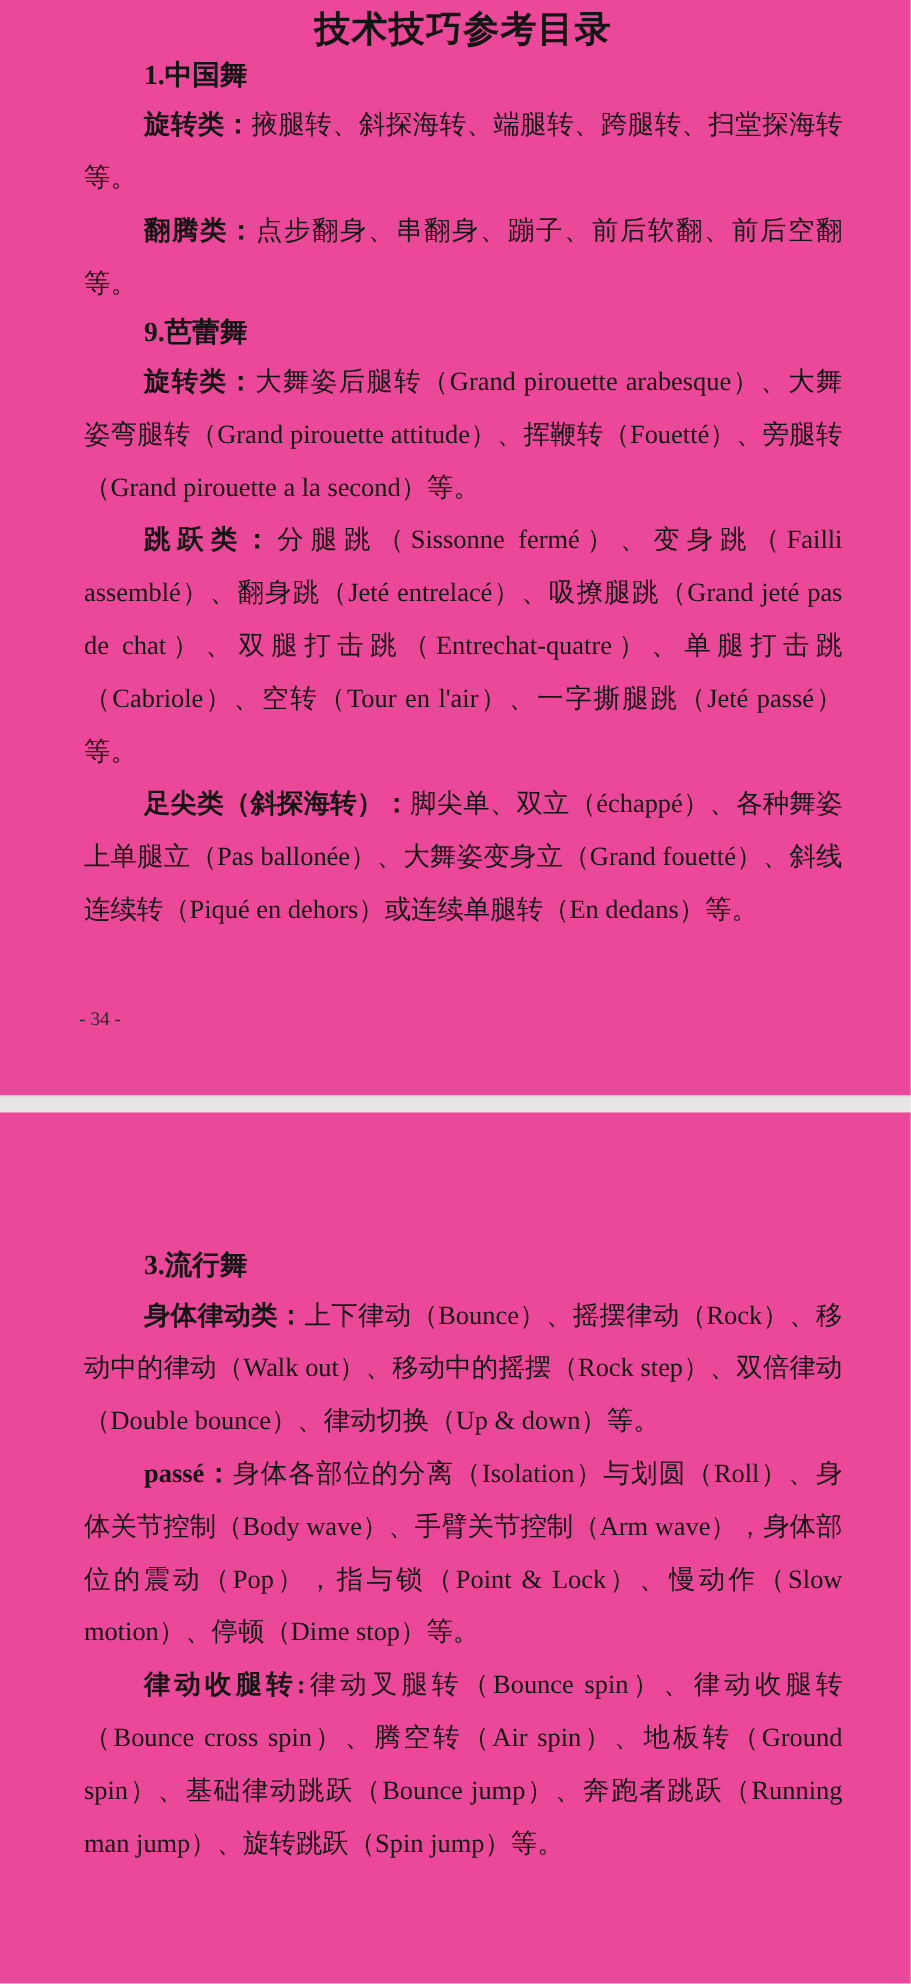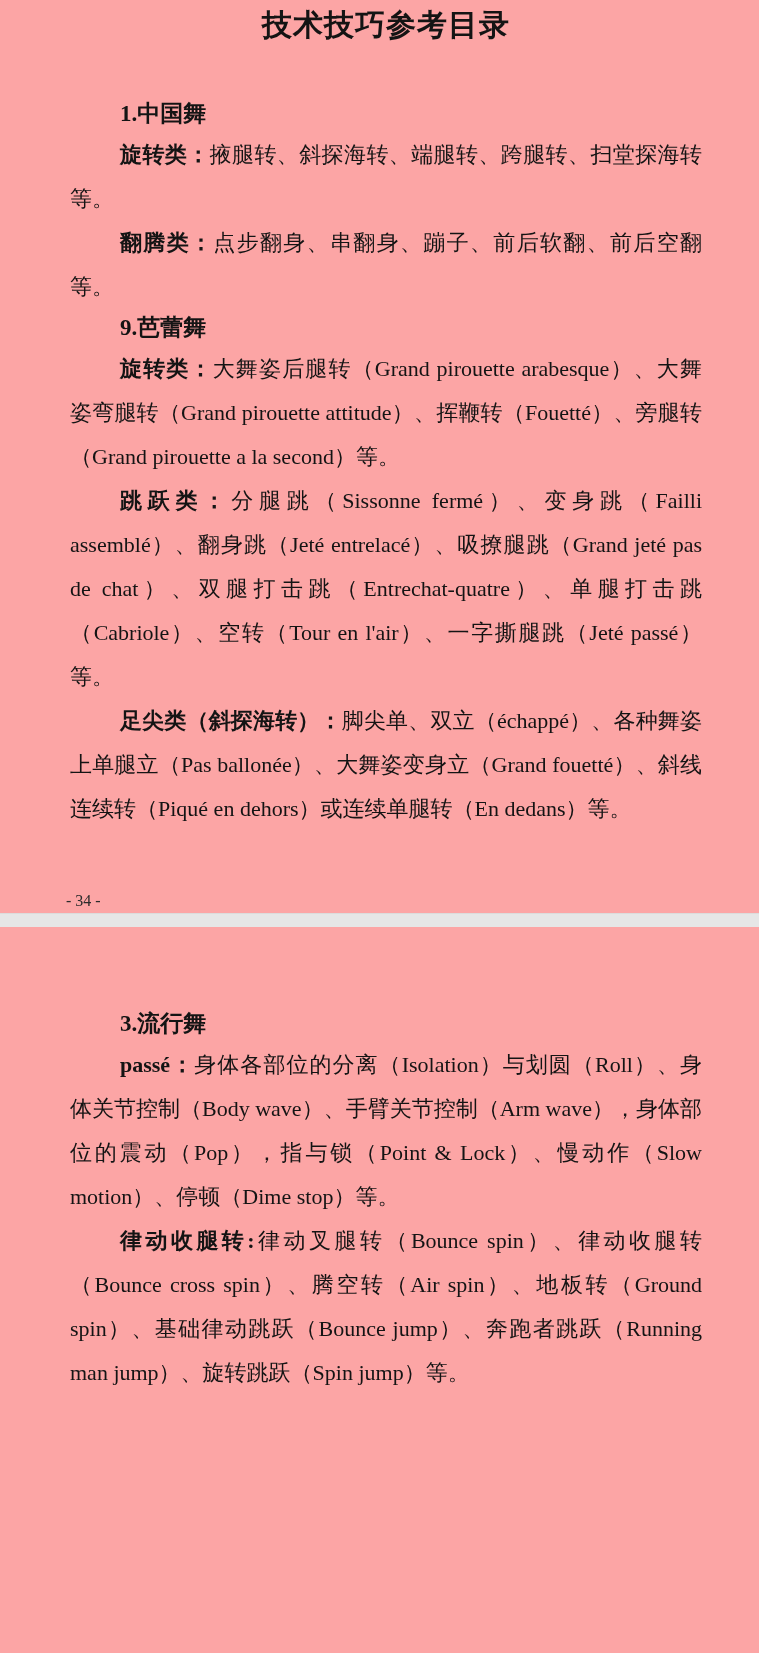--- a/index.html
+++ b/index.html
@@ -9,27 +9,27 @@
   }
   body {
     width: 759px;
     height: 1653px;
     overflow: hidden;
     font-family: "Liberation Serif", "DejaVu Serif", serif;
     color: #141414;
   }
   .page {
     width: 759px;
-    background: #fca5a5;
+    background: #ec4899;
     box-sizing: border-box;
     padding-left: 70px;
     padding-right: 57px;
   }
   .page-1 { height: 913px; }
-  .page-2 { height: 726px; padding-top: 78px; }
+  .page-2 { height: 726px; padding-top: 109px; }
   .page-separator {
     width: 759px;
     height: 14px;
     background: #e6e6e6;
     border-top: 1px solid #dcdcdc;
     box-sizing: border-box;
   }
   .doc-title {
     padding-top: 6px;
     font-size: 30px;
@@ -37,21 +37,21 @@
     font-weight: 700;
     text-align: center;
     letter-spacing: 1px;
   }
   .doc-heading {
     font-size: 23px;
     line-height: 38px;
     font-weight: 700;
     text-indent: 50px;
   }
-  .heading-1 { margin-top: 51px; }
+  .heading-1 { }
   .doc-para {
     margin: 0;
     font-size: 22px;
     line-height: 44px;
     text-align: justify;
     text-indent: 50px;
     text-justify: inter-character;
   }
   .cat-label { font-weight: 700; }
   .page-number {
@@ -84,17 +84,18 @@
   <p class="doc-para"><span class="cat-label">足尖类（斜探海转）：</span><span>脚尖单、双立（échappé）、各种舞姿上单腿立（Pas ballonée）、大舞姿变身立（Grand fouetté）、斜线连续转（Piqué en dehors）或连续单腿转（En dedans）等。</span></p>
 
   <div class="page-number">- 34 -</div>
 </div>
 
 <div class="page-separator"></div>
 
 <div class="page page-2">
   <div class="doc-heading">3.流行舞</div>
 
+  <p class="doc-para"><span class="cat-label">身体律动类：</span><span>上下律动（Bounce）、摇摆律动（Rock）、移动中的律动（Walk out）、移动中的摇摆（Rock step）、双倍律动（Double bounce）、律动切换（Up &amp; down）等。</span></p>
 
   <p class="doc-para"><span class="cat-label">passé：</span><span>身体各部位的分离（Isolation）与划圆（Roll）、身体关节控制（Body wave）、手臂关节控制（Arm wave），身体部位的震动（Pop），指与锁（Point &amp; Lock）、慢动作（Slow motion）、停顿（Dime stop）等。</span></p>
 
   <p class="doc-para"><span class="cat-label">律动收腿转:</span><span>律动叉腿转（Bounce spin）、律动收腿转（Bounce cross spin）、腾空转（Air spin）、地板转（Ground spin）、基础律动跳跃（Bounce jump）、奔跑者跳跃（Running man jump）、旋转跳跃（Spin jump）等。</span></p>
 </div>
 
 </body></html>

